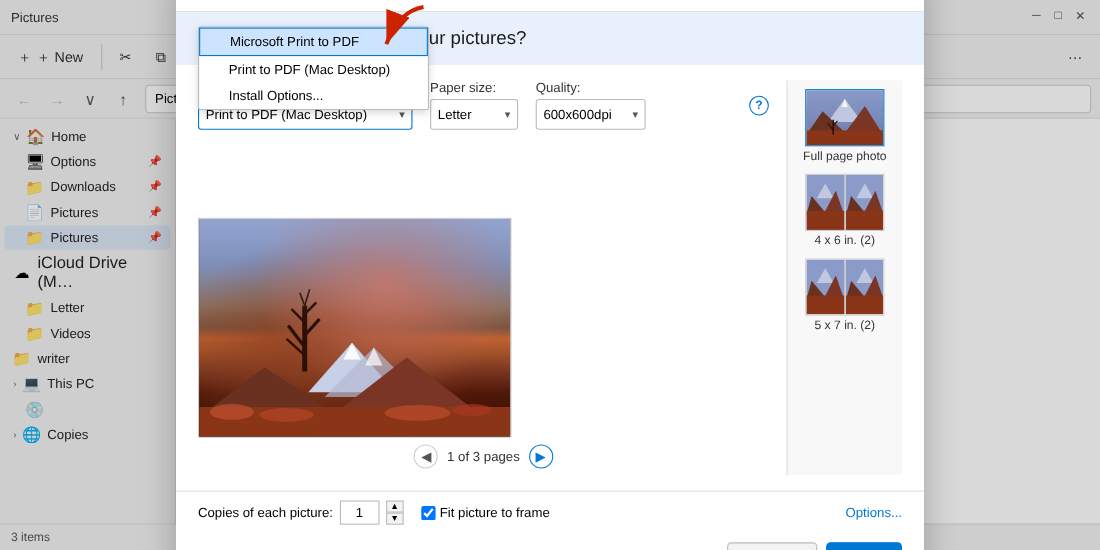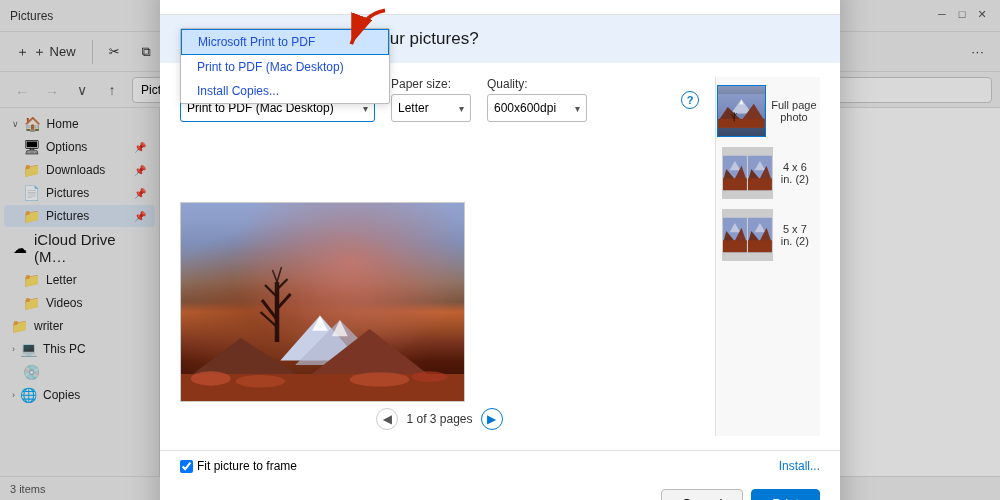--- a/index.html
+++ b/index.html
@@ -265,24 +265,24 @@
       top: 58px;
       left: 20px;
       width: 210px;
       background: white;
       border: 1px solid #bbb;
       border-radius: 2px;
       box-shadow: 0 2px 8px rgba(0,0,0,0.15);
       z-index: 200;
     }
     .dropdown-item {
-      padding: 5px 16px;
-      font-size: 12px;
-      cursor: pointer;
-      color: #1d4ed8;
+      padding: 5px 27px;
+      font-size: 12px;
+      cursor: pointer;
+      color: #000000;
     }
     .dropdown-item.highlighted {
       background: #cce4ff;
       border: 1.5px solid #0078d4;
     }
 
     
     .red-arrow {
       position: absolute;
       top: 36px;
@@ -323,21 +323,21 @@
       background: #f8f8f8;
       border-left: 1px solid #e0e0e0;
       padding: 8px 6px;
       display: flex;
       flex-direction: column;
       gap: 10px;
       align-items: center;
     }
     .thumb-item {
       display: flex;
-      flex-direction: row;
+      flex-direction: column;
       align-items: center;
       gap: 3px;
       cursor: pointer;
     }
     .thumb-img {
       width: 72px;
       height: 52px;
       border: 1.5px solid #0078d4;
       overflow: hidden;
       position: relative;
@@ -682,21 +682,21 @@
         </div>
 
         <div class="dropdown-menu">
           <div class="dropdown-item highlighted">
             <span>Microsoft Print to PDF</span>
           </div>
           <div class="dropdown-item">
             <span>Print to PDF (Mac Desktop)</span>
           </div>
           <div class="dropdown-item">
-            <span>Install Copies...</span>
+            <span>Install Options...</span>
           </div>
         </div>
 
         <svg class="red-arrow" viewBox="0 0 80 65">
           <defs>
             <marker id="arrowhead" markerWidth="8" markerHeight="6" refX="8" refY="3" orient="auto">
               <polygon points="0 0, 8 3, 0 6" fill="#cc2200"></polygon>
             </marker>
           </defs>
           <path d="M 60 5 Q 30 10 15 50" stroke="#cc2200" stroke-width="5" fill="none" marker-end="url(#arrowhead)"></path>
@@ -829,25 +829,33 @@
                 </svg>
               </div>
             </div>
           </div>
           <span class="thumb-label">5 x 7 in. (2)</span>
         </div>
       </div>
     </div>
 
     <div class="dialog-bottom">
+      <div class="copies-group">
+        <span>Copies of each picture:</span>
+        <input class="copies-input" type="text" value="1" style="">
+        <div class="copies-stepper">
+          <button class="stepper-btn">▲</button>
+          <button class="stepper-btn">▼</button>
+        </div>
+      </div>
       <div class="fit-checkbox">
         <input type="checkbox" checked="" style="">
         <span>Fit picture to frame</span>
       </div>
-      <a class="options-link">Install...</a>
+      <a class="options-link">Options...</a>
     </div>
 
     <div class="dialog-actions">
       <button class="action-btn">Cancel</button>
       <button class="action-btn primary">Print</button>
     </div>
   </div>
 </div>
 
 </body></html>

